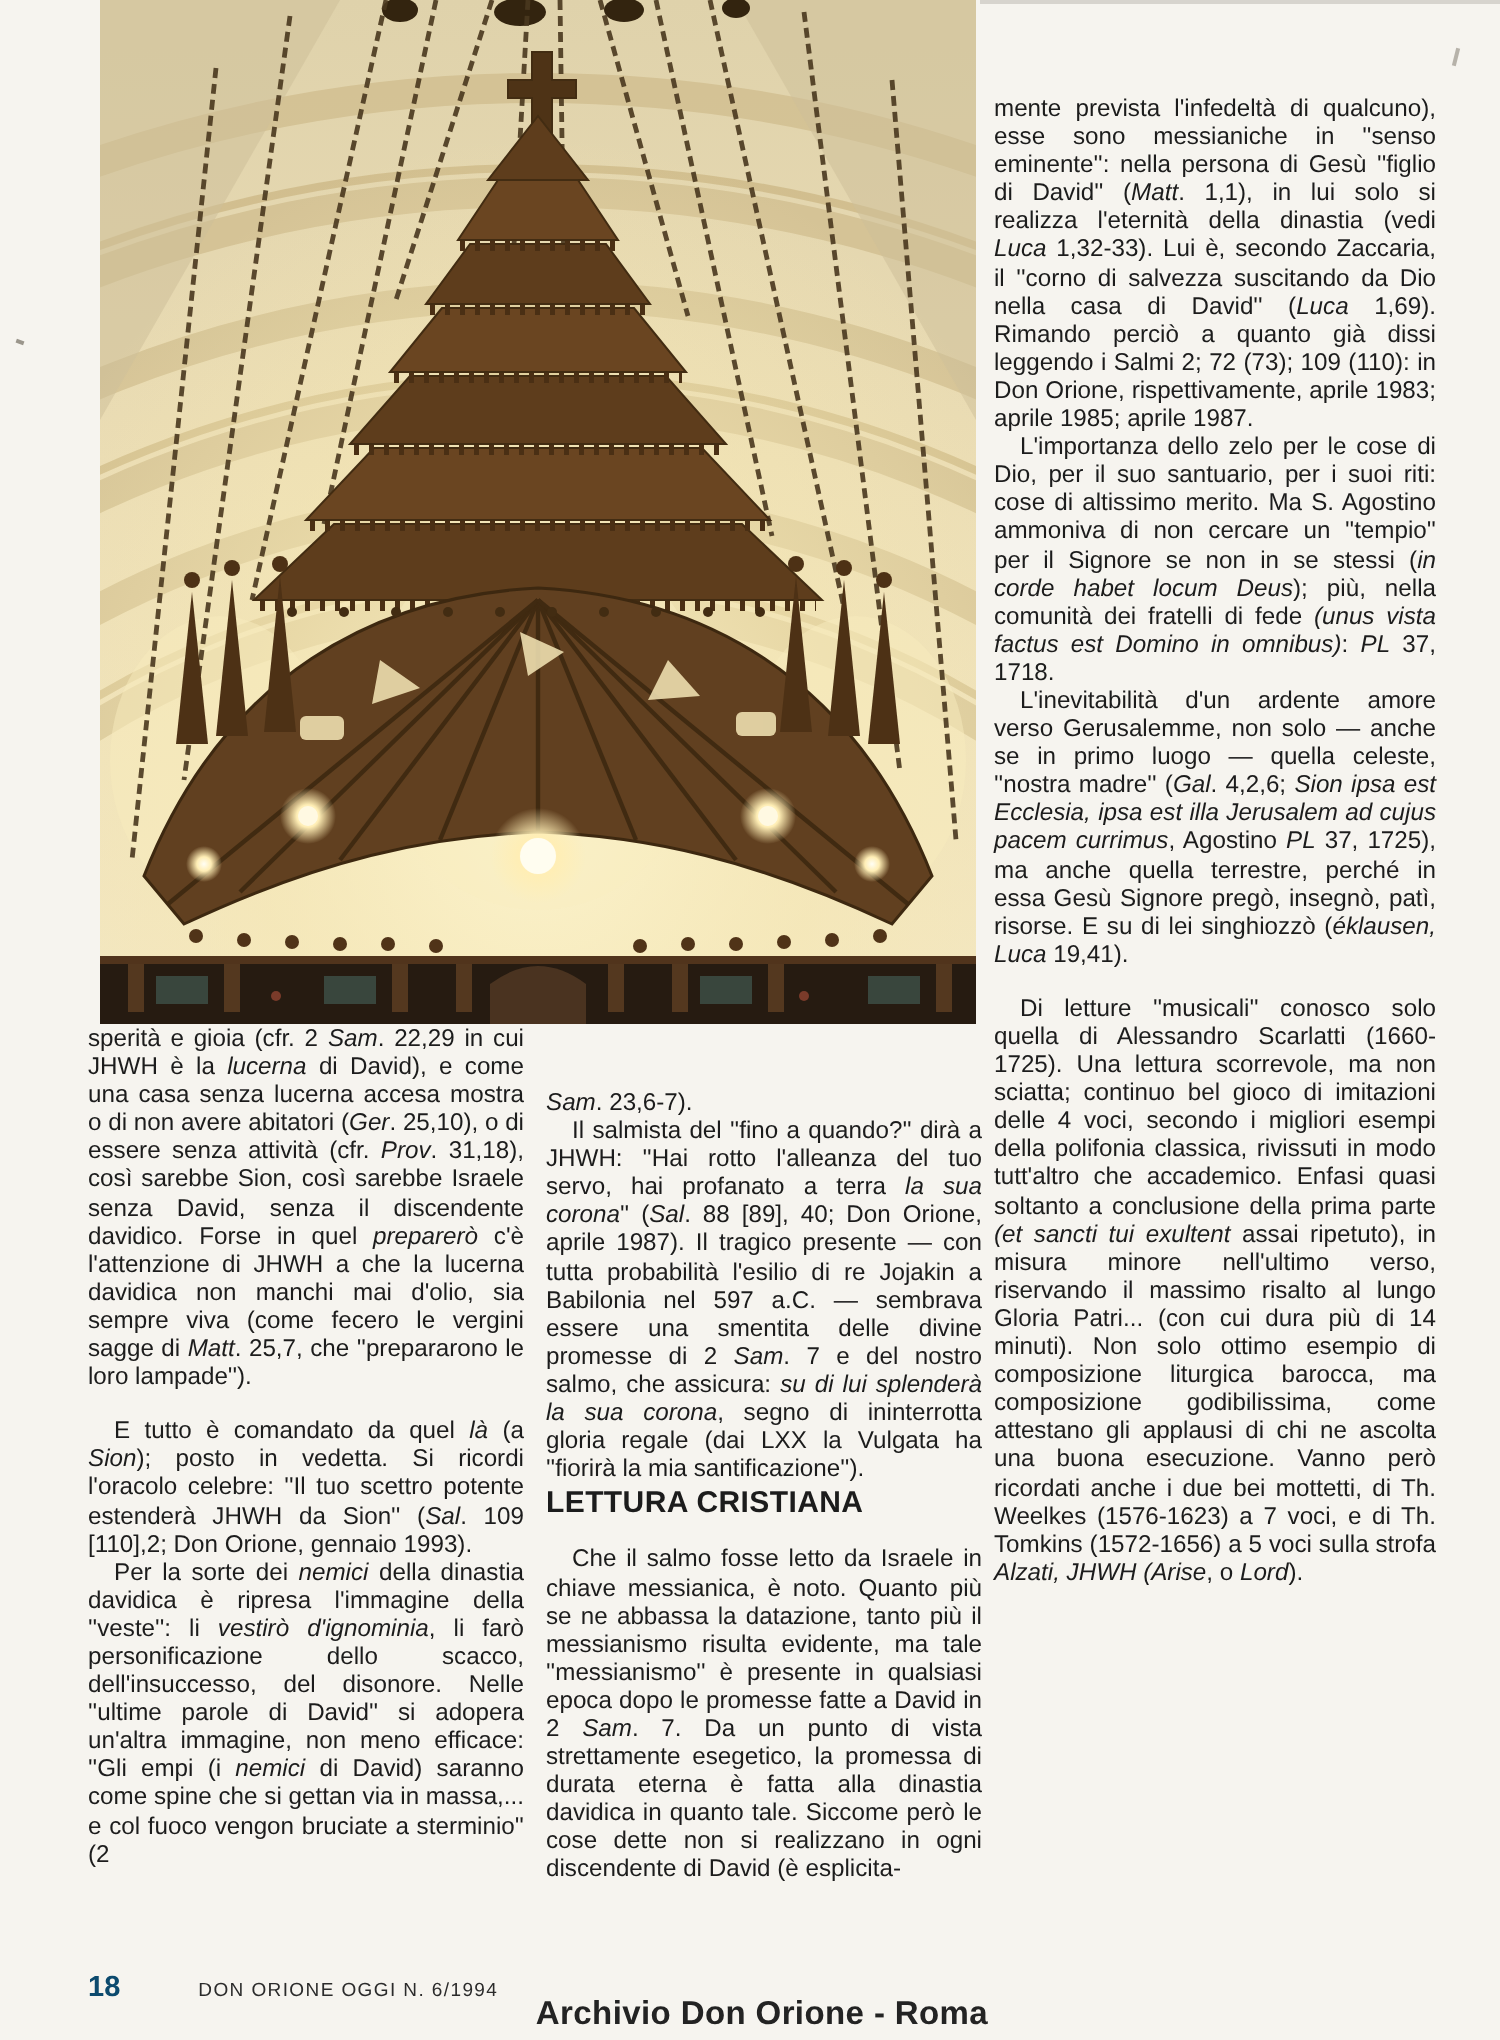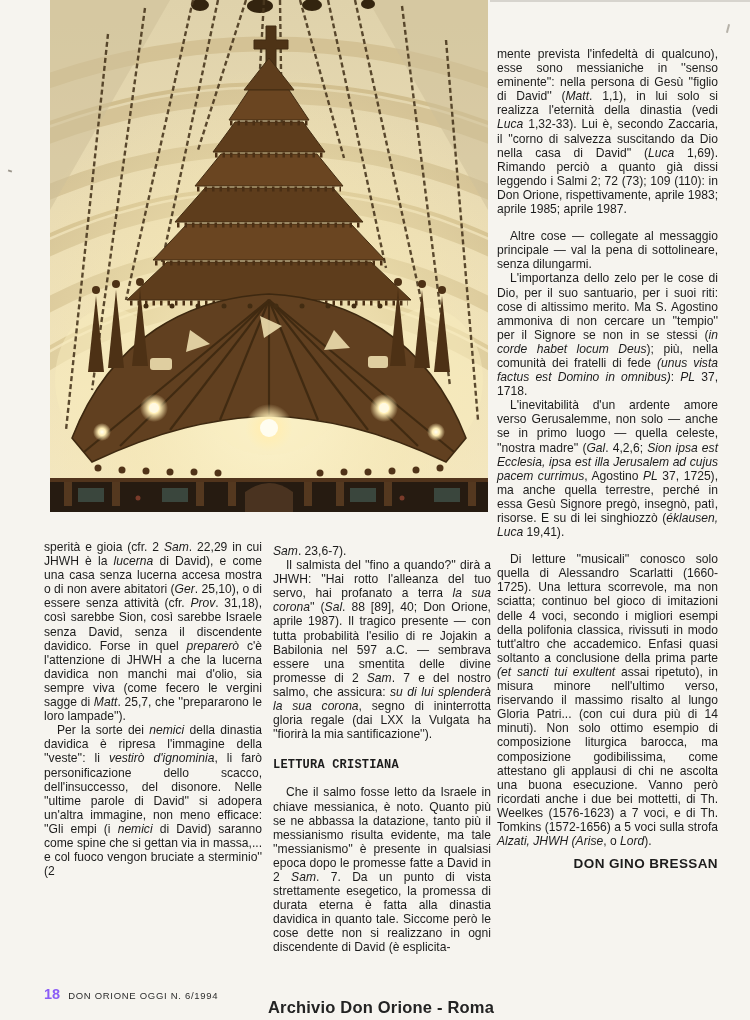--- a/index.html
+++ b/index.html
@@ -8,40 +8,40 @@
     background:#f6f4ef;
     font-family:"Liberation Sans", sans-serif;
     color:#1d1d1d;
   }
   .photo{position:absolute;left:50px;top:0;width:438px;height:512px;}
   .col{
     position:absolute;width:218px;text-align:justify;
     font-size:12.1px;line-height:14.1px;color:#1c1c1c;
     hyphens:auto;-webkit-hyphens:auto;
   }
-  #col1{left:44px;top:540px;}
+  #col1{left:44px;top:512px;}
   #col2{left:273px;top:544px;}
   #col3{left:497px;top:47px;width:221px;}
   .blk{margin:0;text-indent:0;}
   .indent{text-indent:13px;}
   .gap-top{margin-top:13px;}
   .heading{
-    font-weight:bold;font-size:12px;letter-spacing:.2px;
-    margin:17px 0 13px;text-align:left;text-indent:0;font-family:Liberation Mono, monospace;
+    font-weight:bold;font-size:15px;letter-spacing:.2px;
+    margin:4px 0 13px;text-align:left;text-indent:0;
   }
   .byline{
     font-weight:bold;font-size:13.5px;text-align:right;
     margin-top:9px;letter-spacing:.4px;text-indent:0;
   }
   .footer{
     position:absolute;left:44px;top:986px;
     display:flex;align-items:baseline;gap:8px;white-space:nowrap;
   }
-  .pagenum{font-weight:bold;font-size:14.5px;color:#8b5cf6;}
-  .mag{font-size:9.5px;letter-spacing:.7px;color:#2b2b2b;}
+  .pagenum{font-weight:bold;font-size:14.5px;color:#0c4a6e;}
+  .mag{font-size:9.5px;letter-spacing:.7px;color:#2b2b2b;margin-left:31px;}
   .caption{
     position:absolute;left:0;right:0;top:998px;text-align:center;
     font-size:16.5px;font-weight:bold;color:#232323;letter-spacing:.2px;
     transform:translateX(6px);
   }
   .scan-edge{position:absolute;left:490px;top:0;width:260px;height:2px;background:#cfccc5;opacity:.8;}
   .speck{position:absolute;background:#9b968c;}
   .speck.s1{left:8px;top:170px;width:4px;height:2px;transform:rotate(20deg);}
   .speck.s2{left:727px;top:24px;width:2px;height:9px;transform:rotate(14deg);opacity:.7;}
   i{font-style:italic;}
@@ -223,35 +223,34 @@
         <rect x="418" y="482" width="8" height="24"></rect>
     </g>
     <path d="M195,512 L195,492 Q219,474 243,492 L243,512 Z" fill="#4a3320"></path>
     <circle cx="88" cy="498" r="2.5" fill="#7a3b2a"></circle>
       <circle cx="352" cy="498" r="2.5" fill="#7a3b2a"></circle>
   </svg>
 </div>
 
 <div id="col1" class="col">
     <p class="blk ">sperità e gioia (cfr. 2 <i>Sam</i>. 22,29 in cui JHWH è la <i>lucerna</i> di David), e come una casa senza lucerna accesa mostra o di non avere abitatori (<i>Ger</i>. 25,10), o di essere senza attività (cfr. <i>Prov</i>. 31,18), così sarebbe Sion, così sarebbe Israele senza David, senza il discendente davidico. Forse in quel <i>preparerò</i> c'è l'attenzione di JHWH a che la lucerna davidica non manchi mai d'olio, sia sempre viva (come fecero le vergini sagge di <i>Matt</i>. 25,7, che ''prepararono le loro lampade'').</p>
+    <p class="blk indent gap-top">E tutto è comandato da quel <i>là</i> (a <i>Sion</i>); posto in vedetta. Si ricordi l'oracolo celebre: ''Il tuo scettro potente estenderà JHWH da Sion'' (<i>Sal</i>. 109 [110],2; Don Orione, gennaio 1993).</p>
     <p class="blk indent">Per la sorte dei <i>nemici</i> della dinastia davidica è ripresa l'immagine della ''veste'': li <i>vestirò d'ignominia</i>, li farò personificazione dello scacco, dell'insuccesso, del disonore. Nelle ''ultime parole di David'' si adopera un'altra immagine, non meno efficace: ''Gli empi (i <i>nemici</i> di David) saranno come spine che si gettan via in massa,... e col fuoco vengon bruciate a sterminio'' (2</p>
   </div>
 <div id="col2" class="col">
     <p class="blk "><i>Sam</i>. 23,6-7).</p>
     <p class="blk indent">Il salmista del ''fino a quando?'' dirà a JHWH: ''Hai rotto l'alleanza del tuo servo, hai profanato a terra <i>la sua corona</i>'' (<i>Sal</i>. 88 [89], 40; Don Orione, aprile 1987). Il tragico presente — con tutta probabilità l'esilio di re Jojakin a Babilonia nel 597 a.C. — sembrava essere una smentita delle divine promesse di 2 <i>Sam</i>. 7 e del nostro salmo, che assicura: <i>su di lui splenderà la sua corona</i>, segno di ininterrotta gloria regale (dai LXX la Vulgata ha ''fiorirà la mia santificazione'').</p>
     <p class="blk heading">LETTURA CRISTIANA</p>
     <p class="blk indent">Che il salmo fosse letto da Israele in chiave messianica, è noto. Quanto più se ne abbassa la datazione, tanto più il messianismo risulta evidente, ma tale ''messianismo'' è presente in qualsiasi epoca dopo le promesse fatte a David in 2 <i>Sam</i>. 7. Da un punto di vista strettamente esegetico, la promessa di durata eterna è fatta alla dinastia davidica in quanto tale. Siccome però le cose dette non si realizzano in ogni discendente di David (è esplicita-</p>
   </div>
 <div id="col3" class="col">
     <p class="blk ">mente prevista l'infedeltà di qualcuno), esse sono messianiche in ''senso eminente'': nella persona di Gesù ''figlio di David'' (<i>Matt</i>. 1,1), in lui solo si realizza l'eternità della dinastia (vedi <i>Luca</i> 1,32-33). Lui è, secondo Zaccaria, il ''corno di salvezza suscitando da Dio nella casa di David'' (<i>Luca</i> 1,69). Rimando perciò a quanto già dissi leggendo i Salmi 2; 72 (73); 109 (110): in Don Orione, rispettivamente, aprile 1983; aprile 1985; aprile 1987.</p>
-    <p class="blk indent gap-top">Altre cose — collegate al messaggio principale — val la pena di sottolineare, senza dilungarmi.</p>
     <p class="blk indent">L'importanza dello zelo per le cose di Dio, per il suo santuario, per i suoi riti: cose di altissimo merito. Ma S. Agostino ammoniva di non cercare un ''tempio'' per il Signore se non in se stessi (<i>in corde habet locum Deus</i>); più, nella comunità dei fratelli di fede <i>(unus vista factus est Domino in omnibus)</i>: <i>PL</i> 37, 1718.</p>
     <p class="blk indent">L'inevitabilità d'un ardente amore verso Gerusalemme, non solo — anche se in primo luogo — quella celeste, ''nostra madre'' (<i>Gal</i>. 4,2,6; <i>Sion ipsa est Ecclesia, ipsa est illa Jerusalem ad cujus pacem currimus</i>, Agostino <i>PL</i> 37, 1725), ma anche quella terrestre, perché in essa Gesù Signore pregò, insegnò, patì, risorse. E su di lei singhiozzò (<i>éklausen, Luca</i> 19,41).</p>
     <p class="blk indent gap-top">Di letture ''musicali'' conosco solo quella di Alessandro Scarlatti (1660-1725). Una lettura scorrevole, ma non sciatta; continuo bel gioco di imitazioni delle 4 voci, secondo i migliori esempi della polifonia classica, rivissuti in modo tutt'altro che accademico. Enfasi quasi soltanto a conclusione della prima parte <i>(et sancti tui exultent</i> assai ripetuto), in misura minore nell'ultimo verso, riservando il massimo risalto al lungo Gloria Patri... (con cui dura più di 14 minuti). Non solo ottimo esempio di composizione liturgica barocca, ma composizione godibilissima, come attestano gli applausi di chi ne ascolta una buona esecuzione. Vanno però ricordati anche i due bei mottetti, di Th. Weelkes (1576-1623) a 7 voci, e di Th. Tomkins (1572-1656) a 5 voci sulla strofa <i>Alzati, JHWH (Arise</i>, o <i>Lord</i>).</p>
-    <p class="blk byline">DON GINO BRESSAN</p>
   </div>
 
 <div class="footer">
   <span class="pagenum">18</span>
   <span class="mag">DON ORIONE OGGI N. 6/1994</span>
 </div>
 <div class="caption">Archivio Don Orione - Roma</div>
 
 <div class="scan-edge"></div>
 <div class="speck s1"></div>

